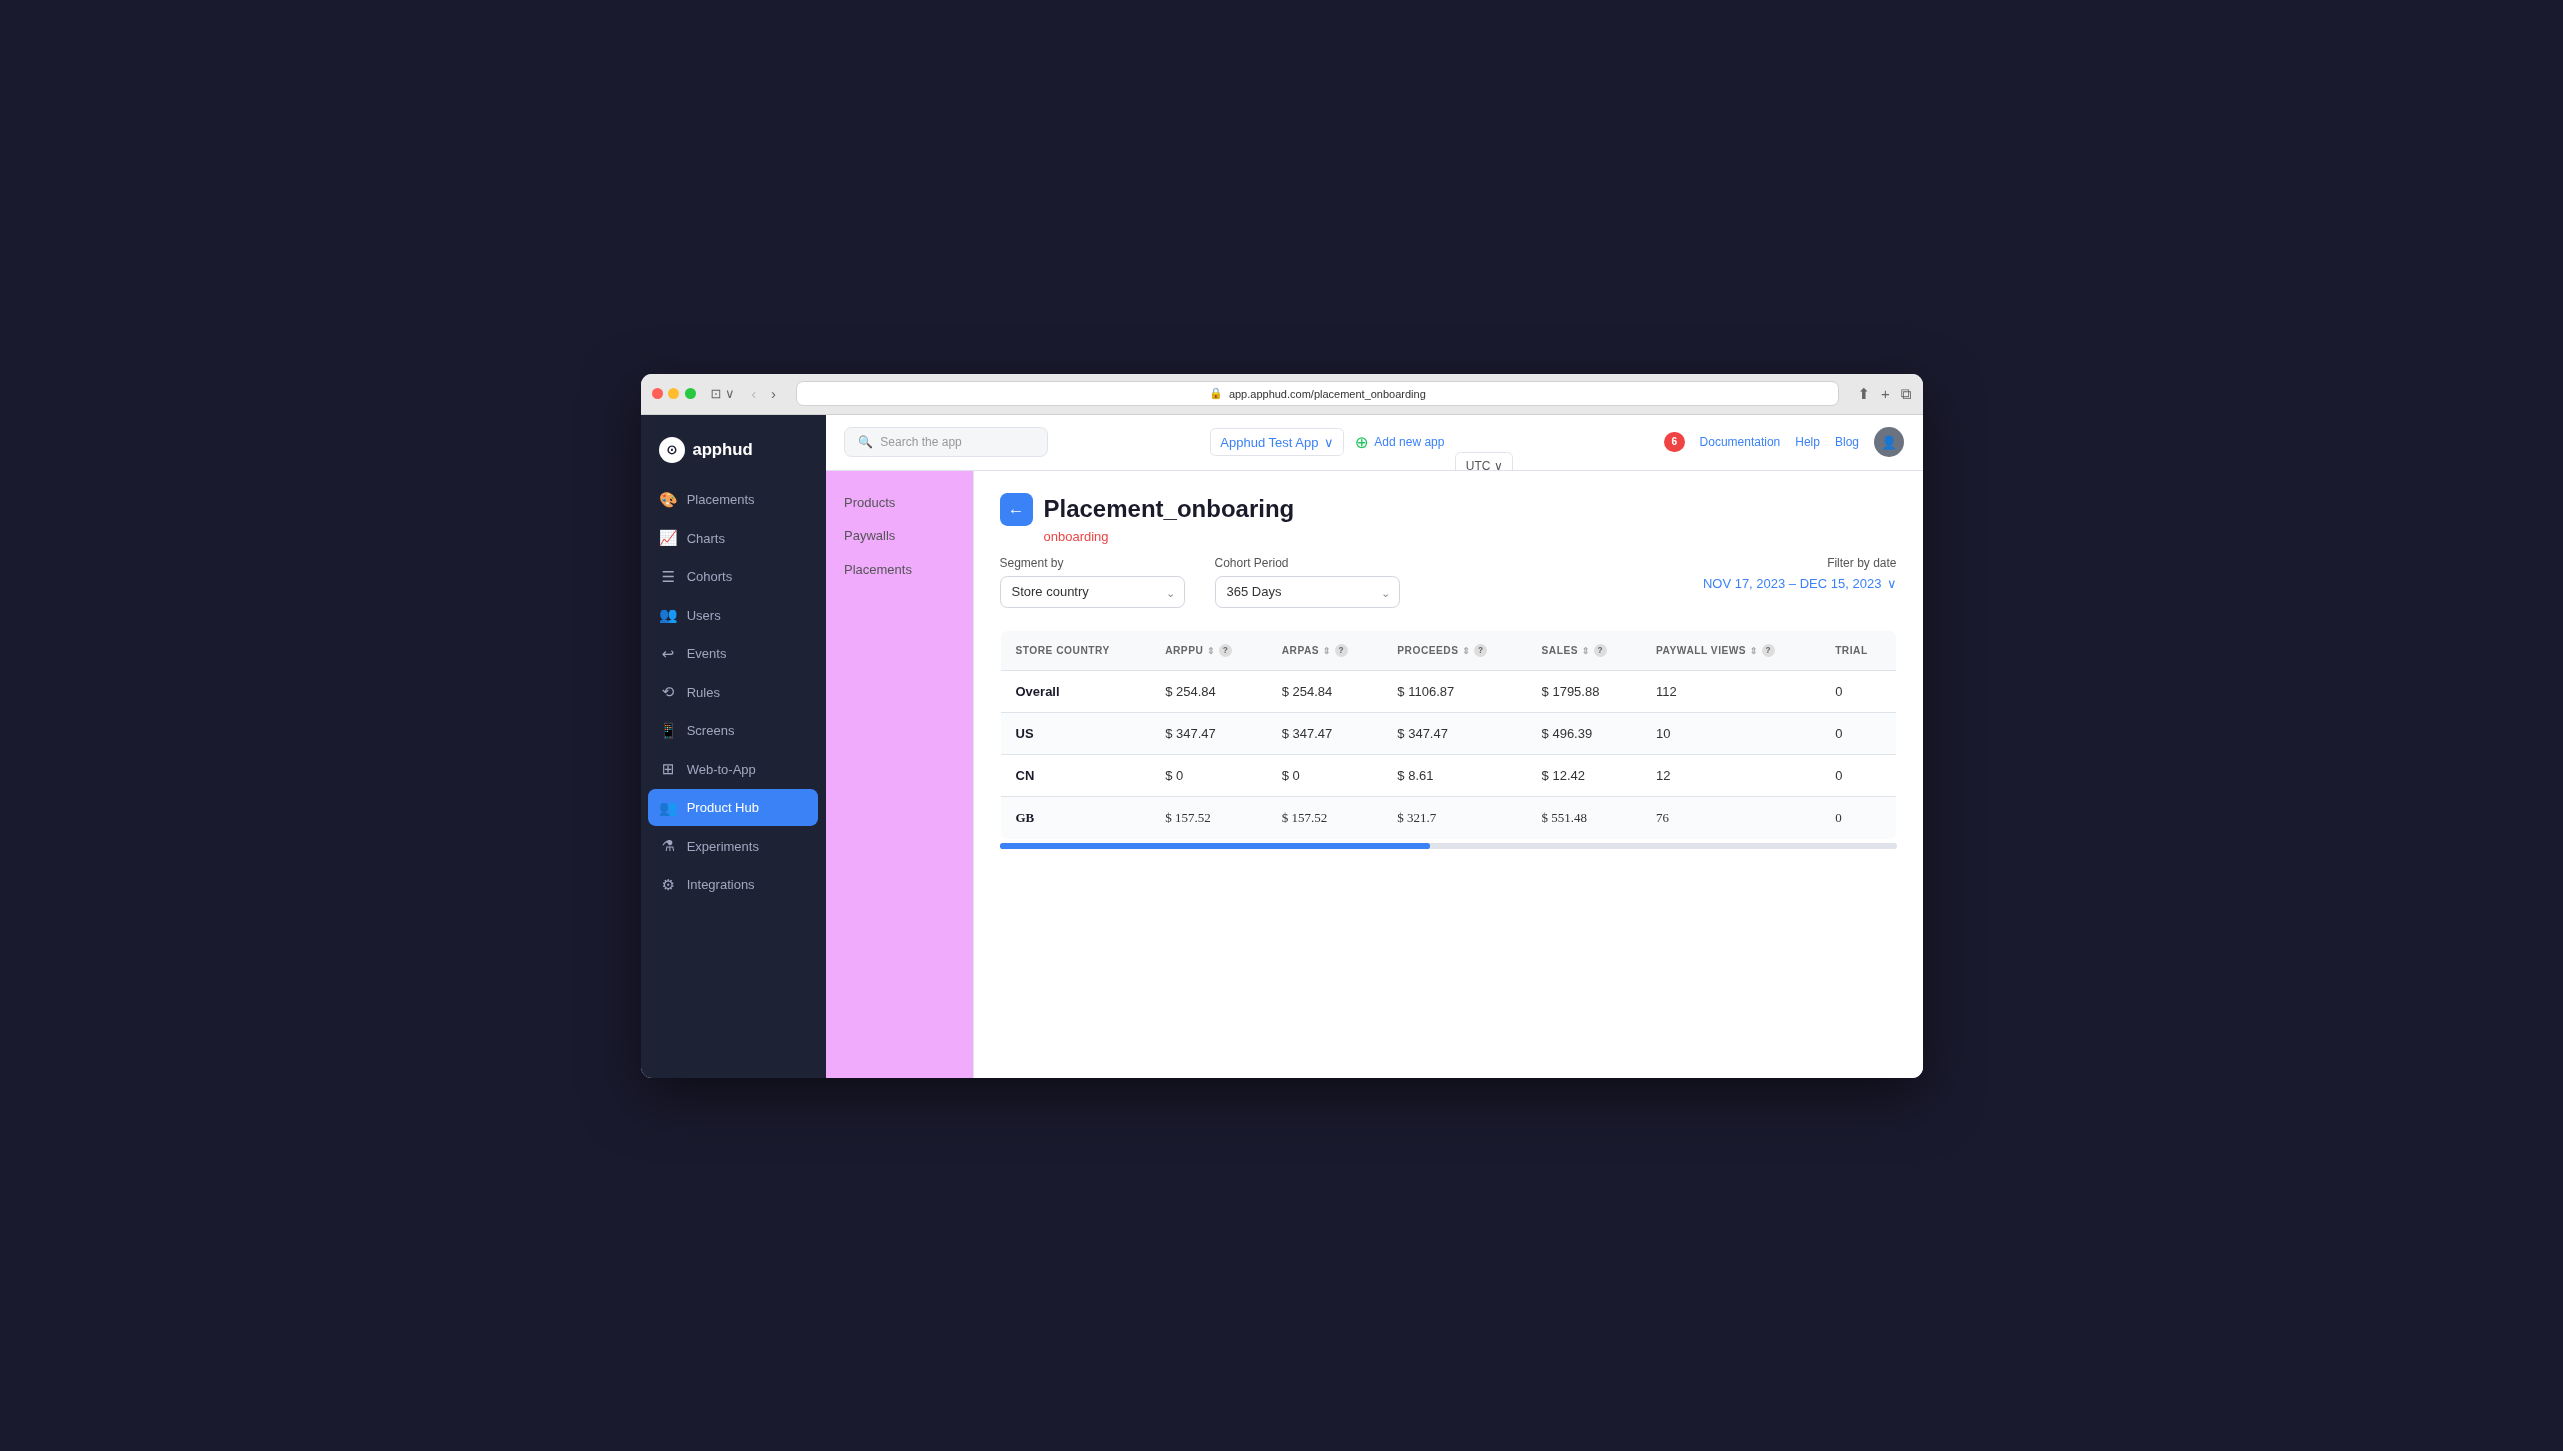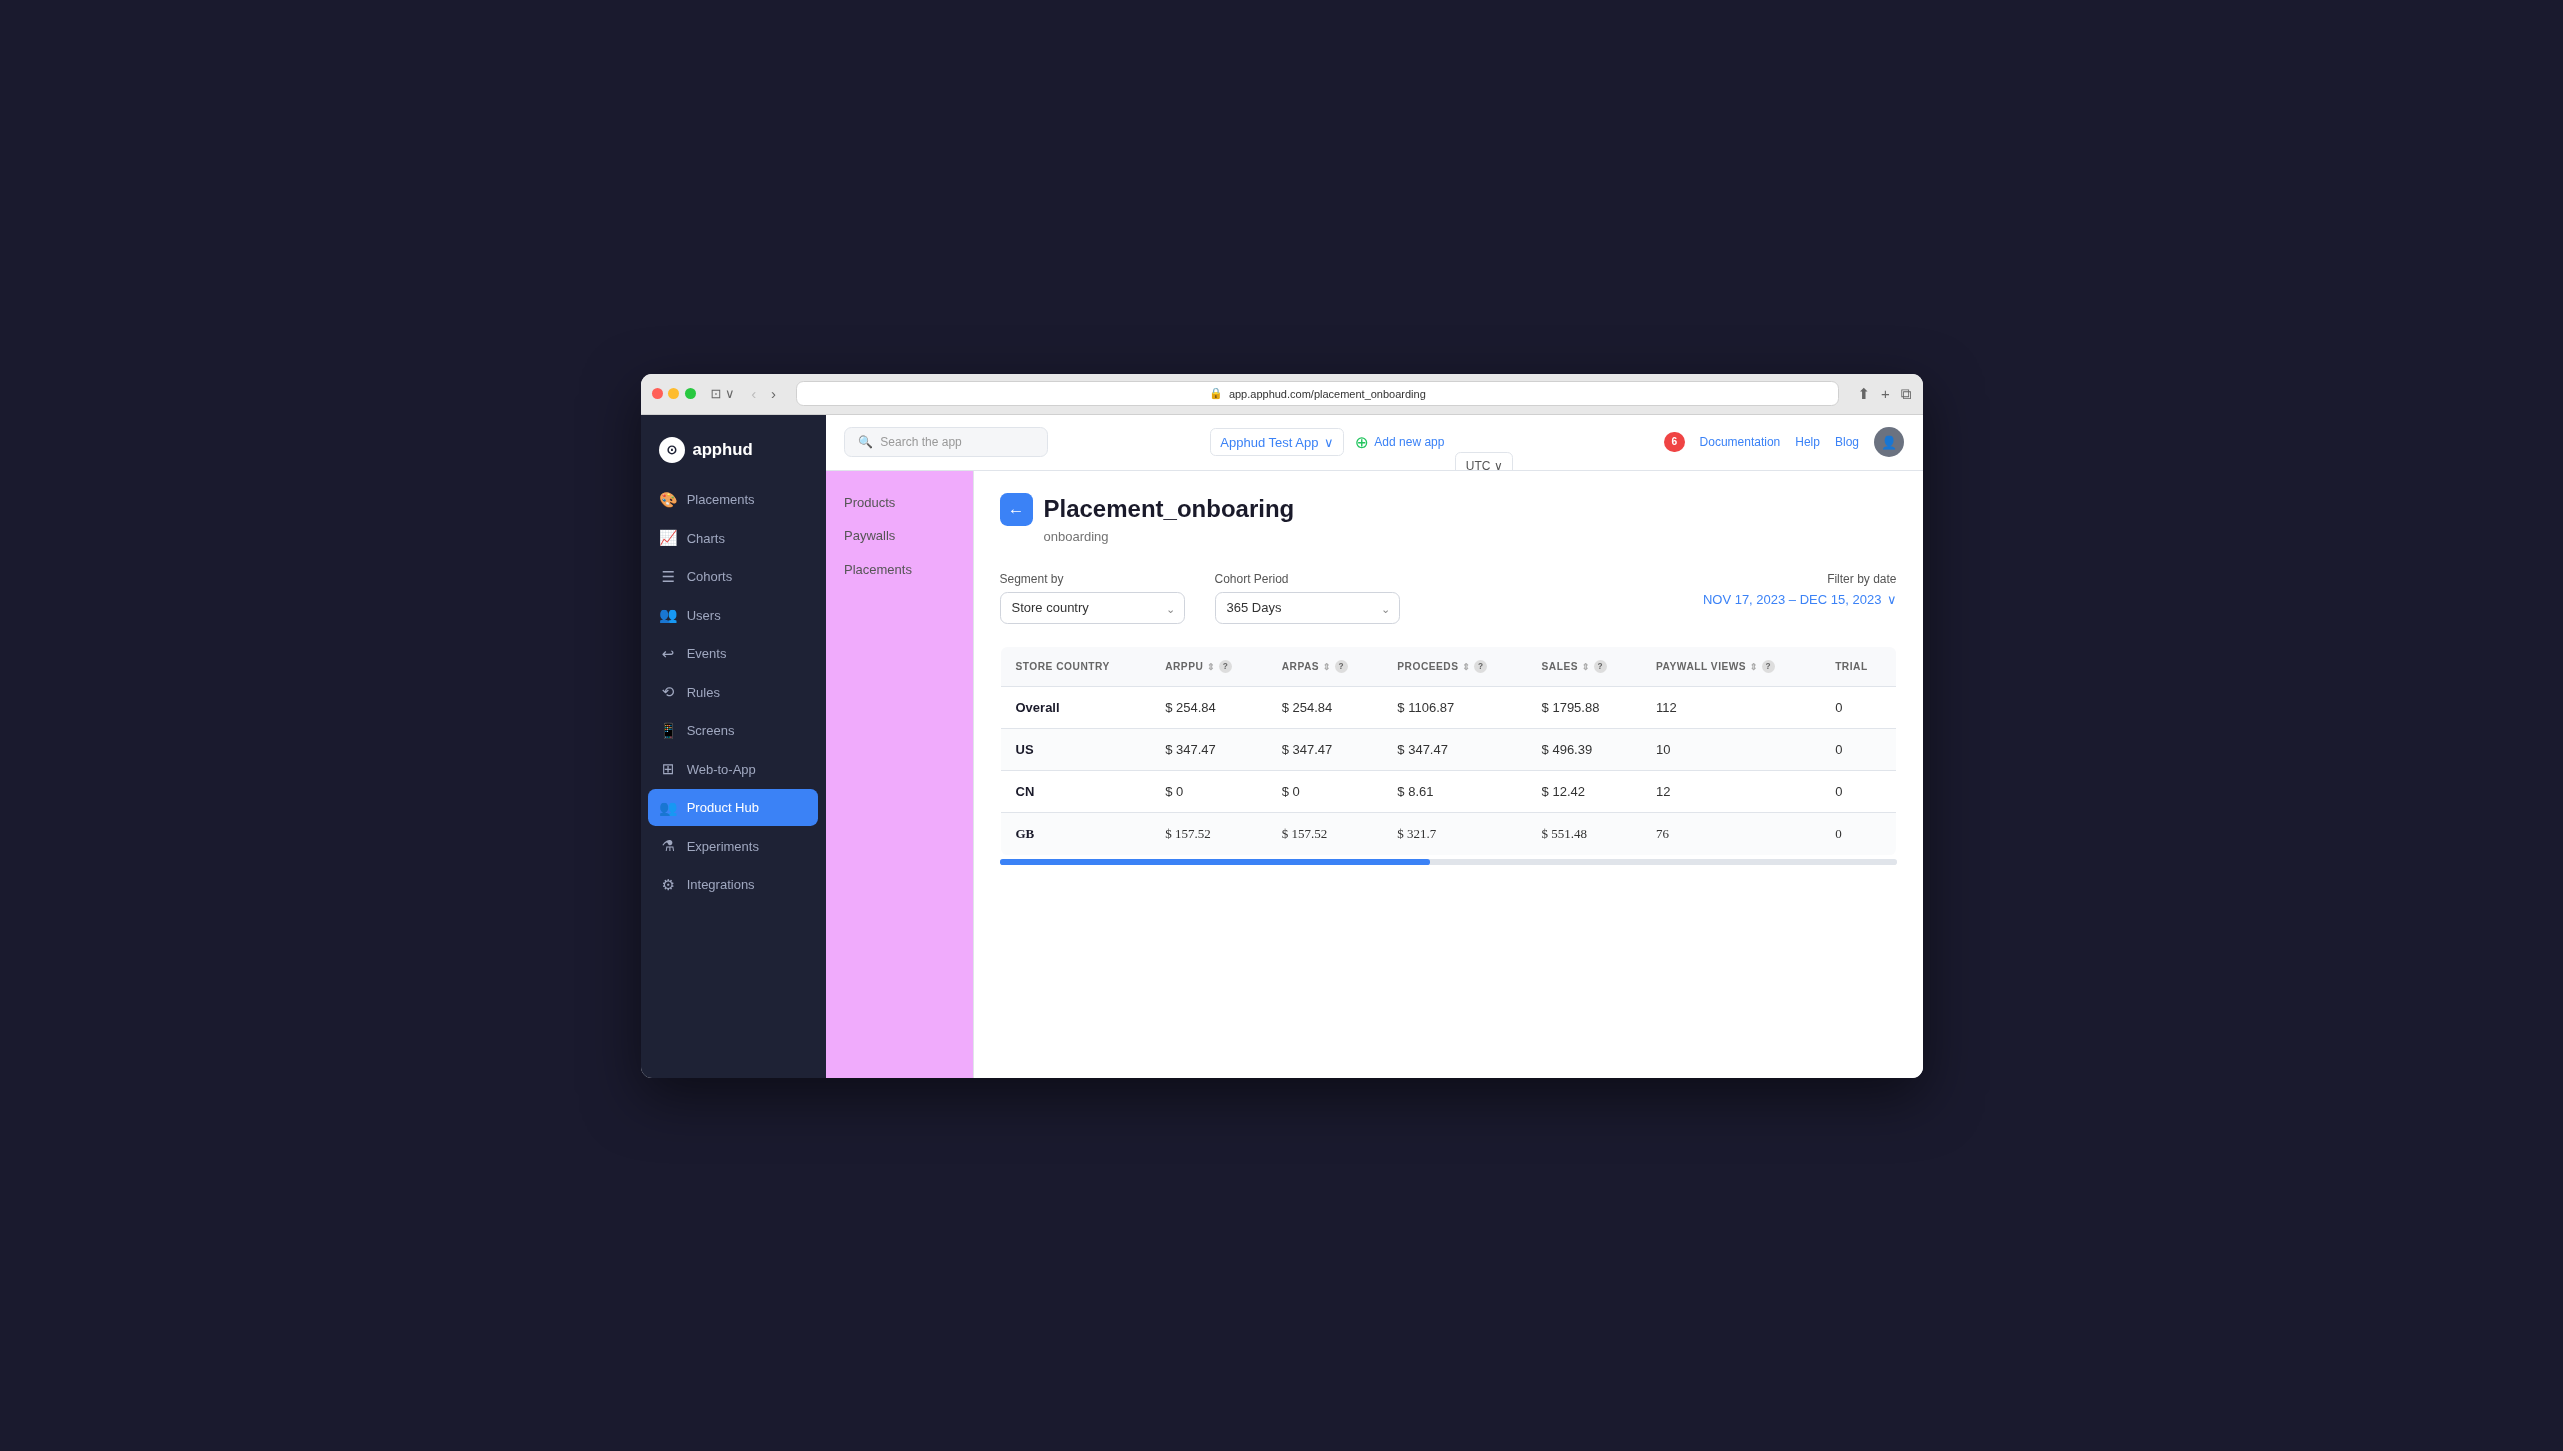--- a/index.html
+++ b/index.html
@@ -213,21 +213,21 @@
       margin-bottom: 3.7px;
     }
     .back-btn {
       width: 33px; height: 33px;
       background: #3b82f6;
       border-radius: 7.4px;
       display: flex; align-items: center; justify-content: center;
       color: white; font-size: 16.7px; cursor: pointer; border: none;
     }
     .page-title { font-size: 24px; font-weight: 700; color: #1a1a2a; }
-    .page-subtitle { color: #737373; font-size: 13px; margin-left: 44px; margin-bottom: 28px; }
+    .page-subtitle { color: #ef4444; font-size: 13px; margin-left: 44px; margin-bottom: 12px; }
 
     
     .filters-row {
       display: flex;
       align-items: flex-start;
       gap: 30px;
       margin-bottom: 22px;
     }
     .filter-group { display: flex; flex-direction: column; gap: 5.6px; }
     .filter-label { font-size: 12px; color: #555; font-weight: 500; }

